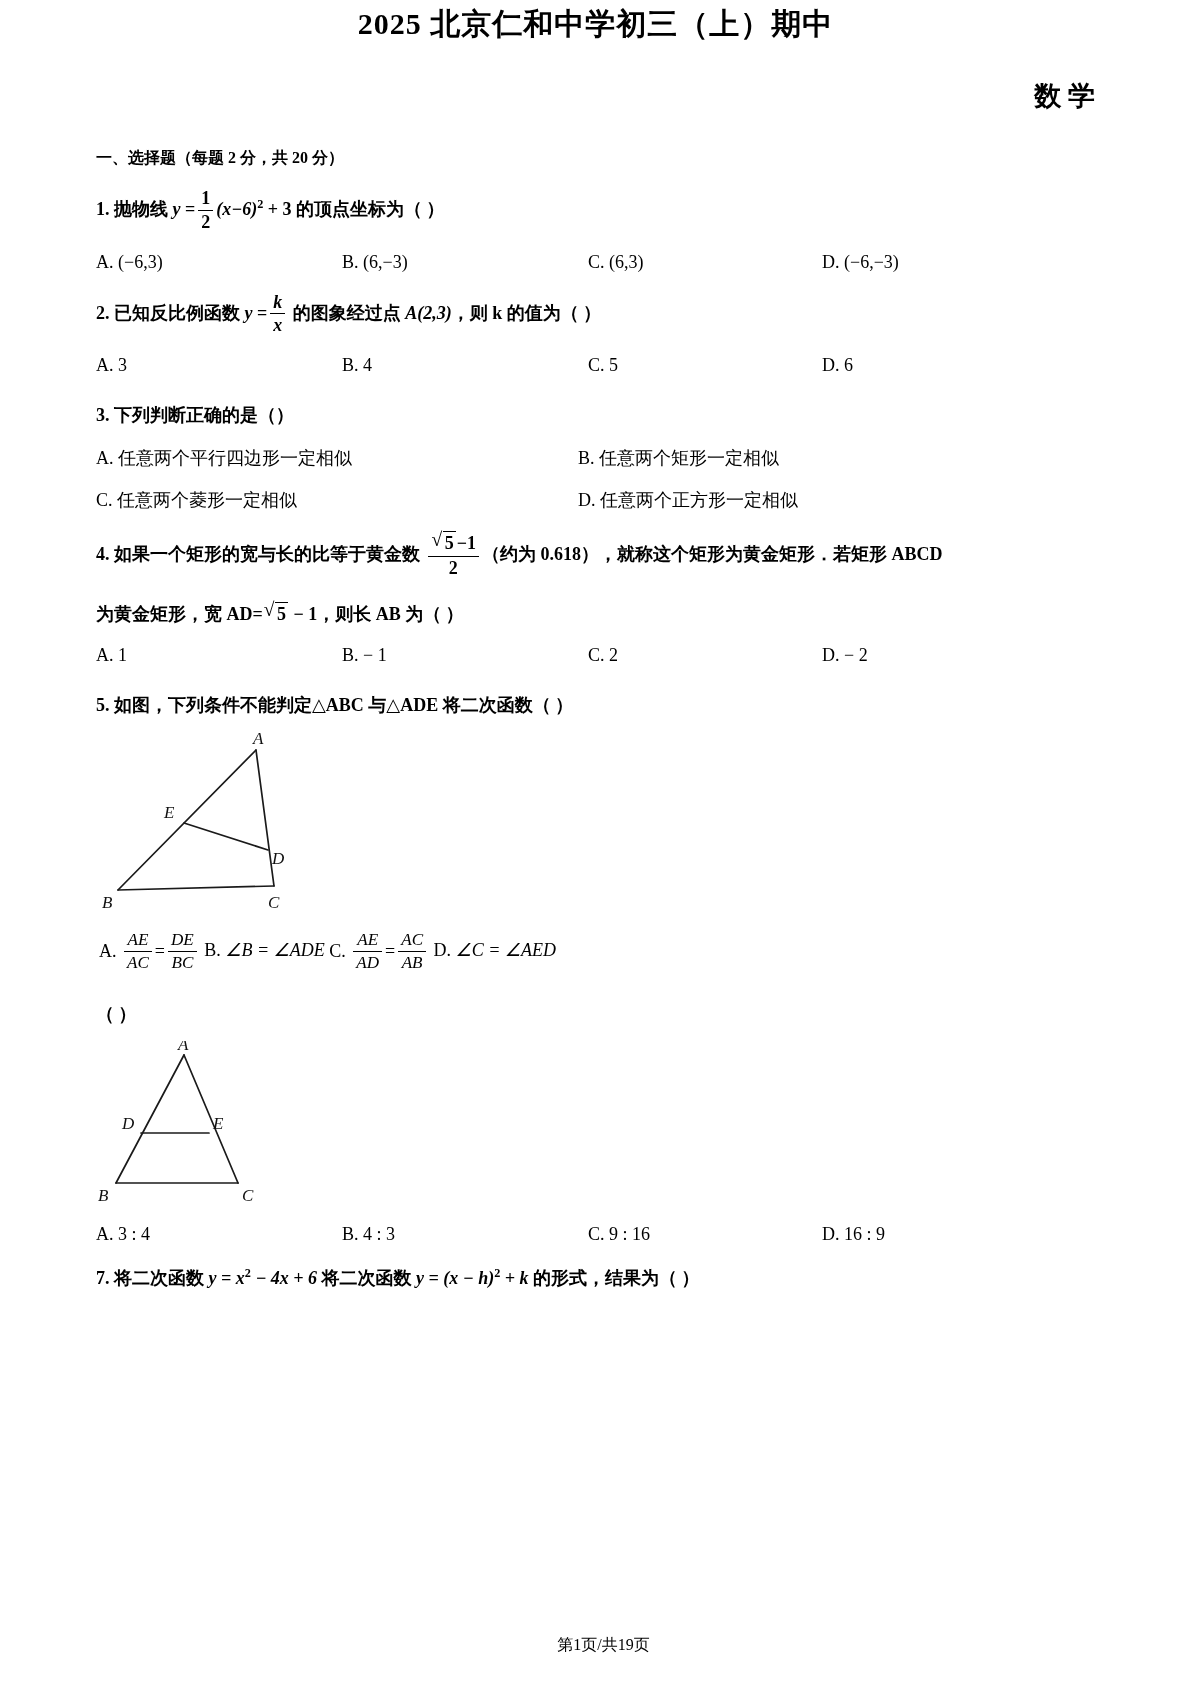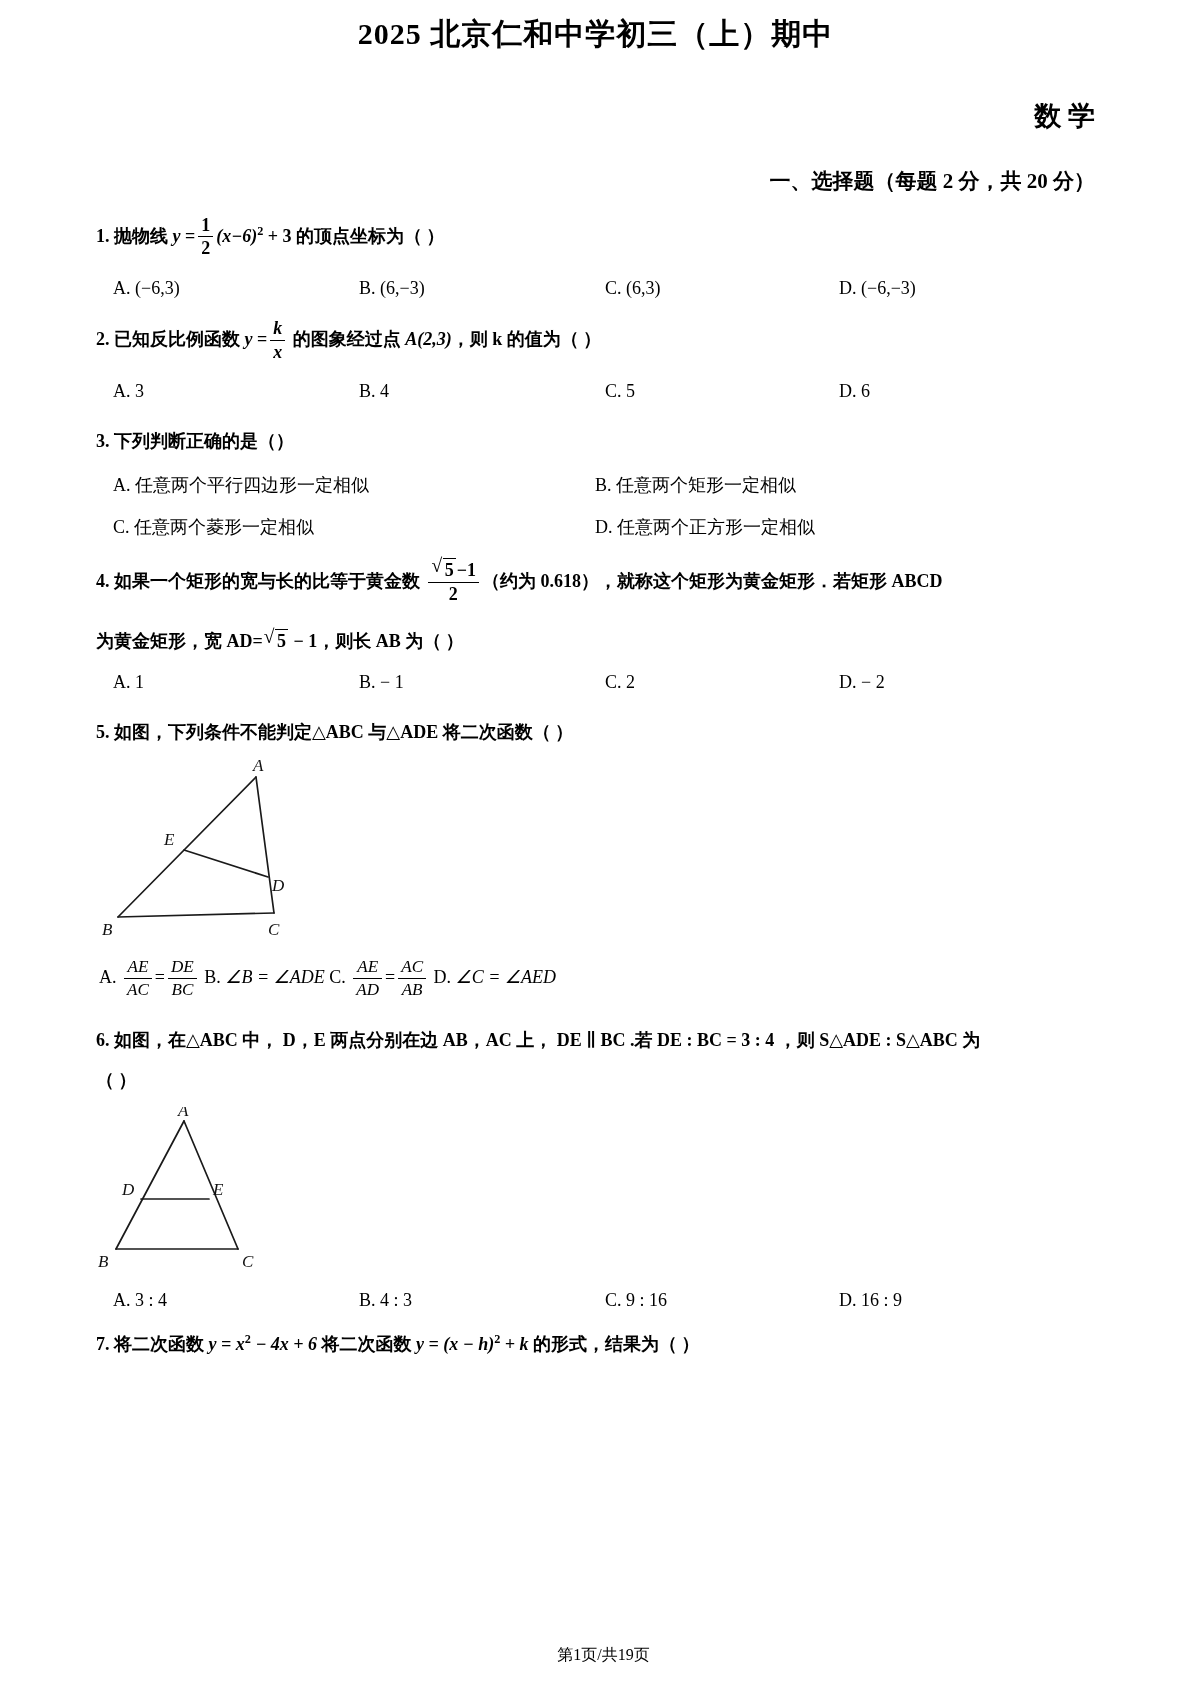--- a/index.html
+++ b/index.html
@@ -22,57 +22,55 @@
     box-sizing: border-box;
     padding: 0 96px;
   }
 
   
   .doc-title {
     text-align: center;
     font-size: 30px;
     font-weight: bold;
     letter-spacing: 1px;
-    margin: 16px;
+    margin: 6px;
     line-height: 1.2;
   }
   .doc-subtitle {
     text-align: right;
     font-size: 27px;
     font-weight: bold;
     margin: 0;
     padding-top: 32px;
     line-height: 1.2;
   }
   .section-head {
-    font-size: 21px;
+    font-size: 16px;
     font-weight: bold;
     margin: 0;
     padding-top: 36px;
     line-height: 1.3;
-    text-align: right;
   }
 
   
   .q {
     font-size: 18px;
     line-height: 1.45;
     margin-top: 20px;
   }
   .q.tight { margin-top: 26px; }
   .qline { display: block; font-weight: bold; }
 
   
   .opts {
     display: grid;
     grid-template-columns: 246px 246px 234px auto;
     font-size: 18px;
     margin-top: 18px;
     align-items: baseline;
-    margin-left: 17px;
   }
   .opts.two {
     grid-template-columns: 482px auto;
   }
   .opts.frac { align-items: center; margin-top: 14px; }
   .opt { white-space: nowrap; }
 
   
   .mi { font-style: italic; font-family: "Liberation Serif", serif; }
   .mn { font-style: normal; }
@@ -249,24 +247,20 @@
       <span class="frac small"><span class="num mi">AE</span><span class="den mi">AD</span></span>=<span class="frac small"><span class="num mi">AC</span><span class="den mi">AB</span></span>
     </span>
     <span class="opt">
       <span>D.</span>
       <span class="mi">∠C = ∠AED</span>
     </span>
   </div>
 
   
   <div class="q" style="margin-top:26px">
-    <span class="qline">
-      <span>6.</span>
-      <span>如图，在△ABC 中， D，E 两点分别在边 AB，AC 上， DE ∥ BC .若 DE : BC = 3 : 4 ，则 S△ADE : S△ABC 为</span>
-    </span>
     <span class="qline" style="display:block;margin-top:14px">
       <span>（  ）</span>
     </span>
   </div>
 
   <div class="figure" style="margin-top:14px">
     <svg width="190" height="165" viewBox="0 0 190 165" xmlns="http://www.w3.org/2000/svg">
       <g stroke="#1a1a1a" stroke-width="1.7" fill="none" stroke-linecap="round">
         <line x1="88" y1="14" x2="20" y2="142"></line>
         <line x1="88" y1="14" x2="142" y2="142"></line>

